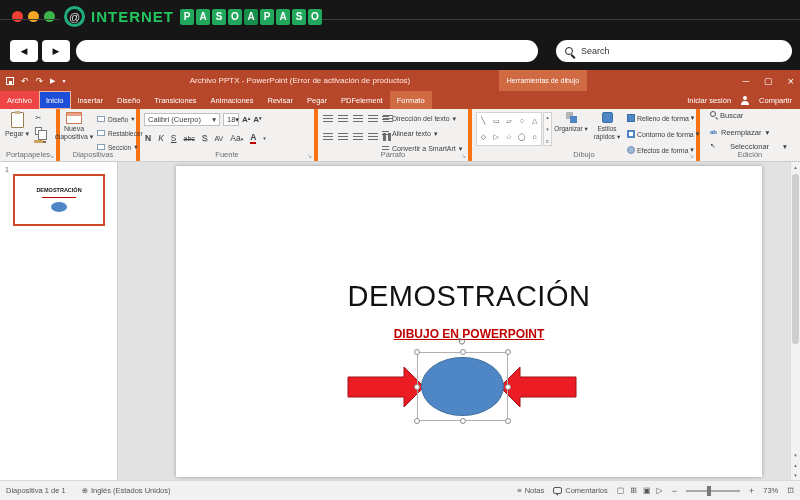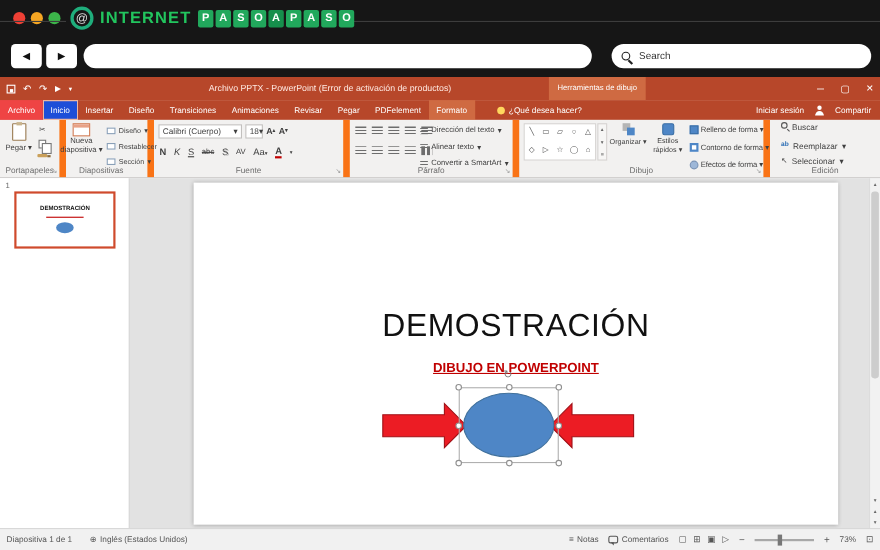--- a/index.html
+++ b/index.html
@@ -40,21 +40,21 @@
   .tab.formato{background:#cf6a42}
   .tellme{display:flex;align-items:center;gap:4px;padding:0 8px;margin-left:12px;white-space:nowrap}
   .ic-bulb{width:7px;height:7px;border-radius:50%;background:#ffd75e;flex:none}
   .tabs-right{margin-left:auto;display:flex;align-items:center;gap:10px;padding-right:8px;white-space:nowrap}
   .ic-person{width:8px;height:9px;position:relative;flex:none}
   .ic-person::before{content:"";position:absolute;left:2px;top:0;width:4px;height:4px;border-radius:50%;background:#fff}
   .ic-person::after{content:"";position:absolute;left:0;top:5px;width:8px;height:4px;border-radius:4px 4px 0 0;background:#fff}
 
   
   #ribbon{position:absolute;left:0;top:109px;width:800px;height:53px;background:#f2f1f0;border-bottom:1px solid #cfcdcb;font-size:7px;color:#3f3f3f}
-  .grp{position:absolute;top:0;bottom:0;border-right:6px solid #f97316}
+  .grp{position:absolute;top:0;bottom:0;border-right:4px solid #f97316}
   .grp-label{position:absolute;left:0;right:0;bottom:2px;text-align:center;font-size:7.5px;color:#6e6e6e}
   .dlg{position:absolute;right:2px;bottom:2px;font-size:6px;color:#8a8a8a}
   .ic-clip{width:13px;height:16px;border:1px solid #9a7b52;background:#fff;margin:0 auto;position:relative;border-radius:1px}
   .ic-clip::before{content:"";position:absolute;left:3px;top:-2px;width:5px;height:3px;background:#c9b48d}
   .ic-copy{width:7px;height:8px;border:1px solid #777;position:relative;background:#fff}
   .ic-copy::after{content:"";position:absolute;left:2px;top:2px;width:7px;height:8px;border:1px solid #777;background:#fff}
   .ic-brush{width:9px;height:3px;background:#caa05a;border-radius:1px;position:relative}
   .ic-brush::after{content:"";position:absolute;right:-3px;top:.5px;width:3px;height:2px;background:#8a6a3a}
   .ic-slide{width:16px;height:12px;border:1px solid #d07a52;background:#fff;margin:0 auto;position:relative}
   .ic-slide::after{content:"";position:absolute;left:0;top:0;right:0;height:3px;background:#e8a287}
@@ -162,24 +162,20 @@
   <div class="tab archivo">Archivo</div>
   <div class="tab selected">Inicio</div>
   <div class="tab">Insertar</div>
   <div class="tab">Diseño</div>
   <div class="tab">Transiciones</div>
   <div class="tab">Animaciones</div>
   <div class="tab">Revisar</div>
   <div class="tab">Pegar</div>
   <div class="tab">PDFelement</div>
   <div class="tab formato">Formato</div>
-  <div class="tellme">
-    <span class="ic-bulb"></span>
-    <span>¿Qué desea hacer?</span>
-  </div>
   <div class="tabs-right">
     <span>Iniciar sesión</span>
     <span class="ic-person"></span>
     <span>Compartir</span>
   </div>
 </div>
 
 <div id="ribbon">
 
   <div class="grp" style="left:0;width:60px">
@@ -335,21 +331,21 @@
     <div style="position:absolute;left:10px;top:2px;width:86px;font-size:7.5px">
       <div style="display:flex;align-items:flex-start;gap:4px;height:14px">
           <span class="ic-mag-sm"></span>
           <span>Buscar</span>
         </div>
       <div style="display:flex;align-items:center;gap:4px;height:14px">
           <span style="font-size:6px;color:#2a6db5;font-weight:bold">ab</span>
           <span>Reemplazar</span>
           <span>▾</span>
         </div>
-      <div style="display:flex;align-items:center;gap:4px;height:14px">
+      <div style="display:flex;align-items:center;gap:14px;height:14px">
           <span style="font-size:7px">↖</span>
           <span>Seleccionar</span>
           <span>▾</span>
         </div>
     </div>
     <div class="grp-label">Edición</div>
   </div>
 </div>
 
 <div id="content">

